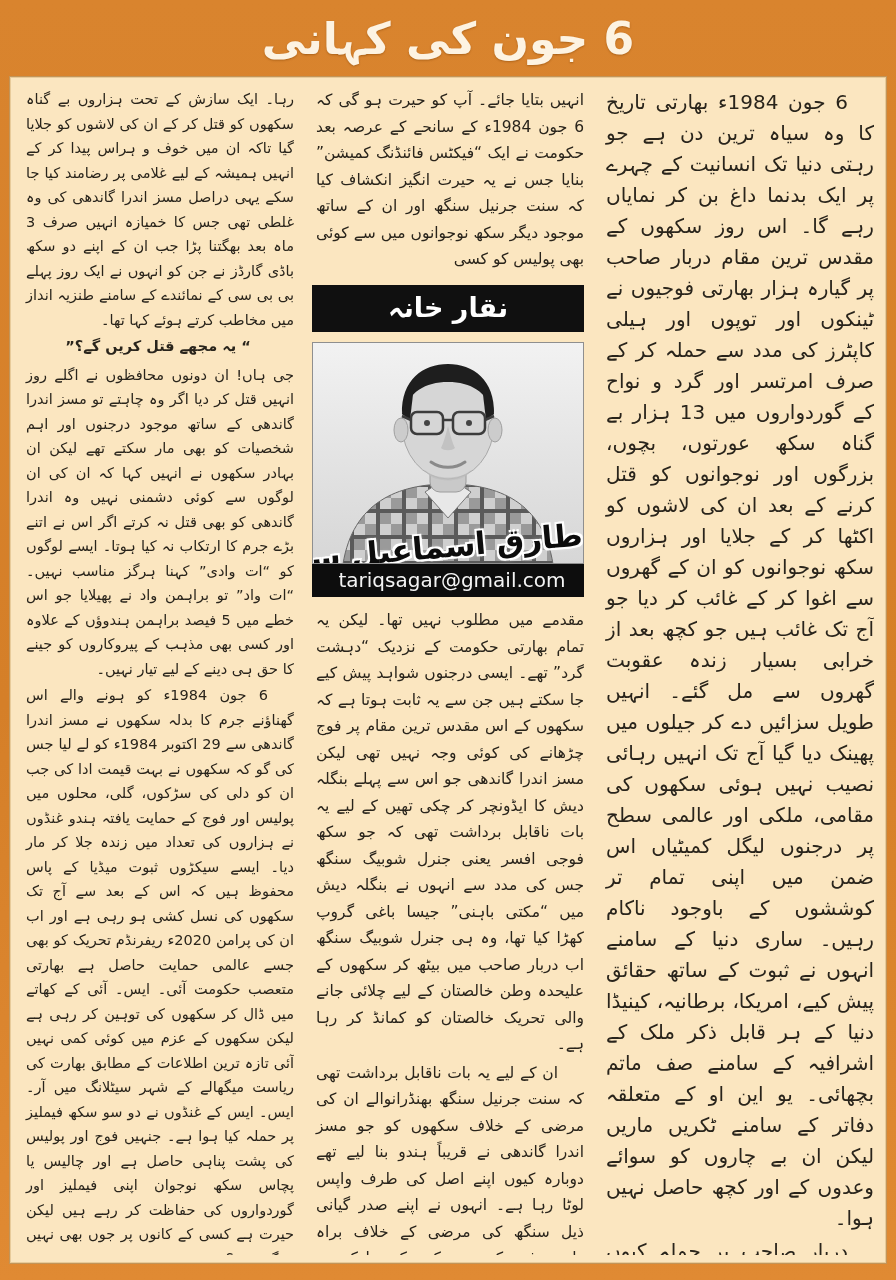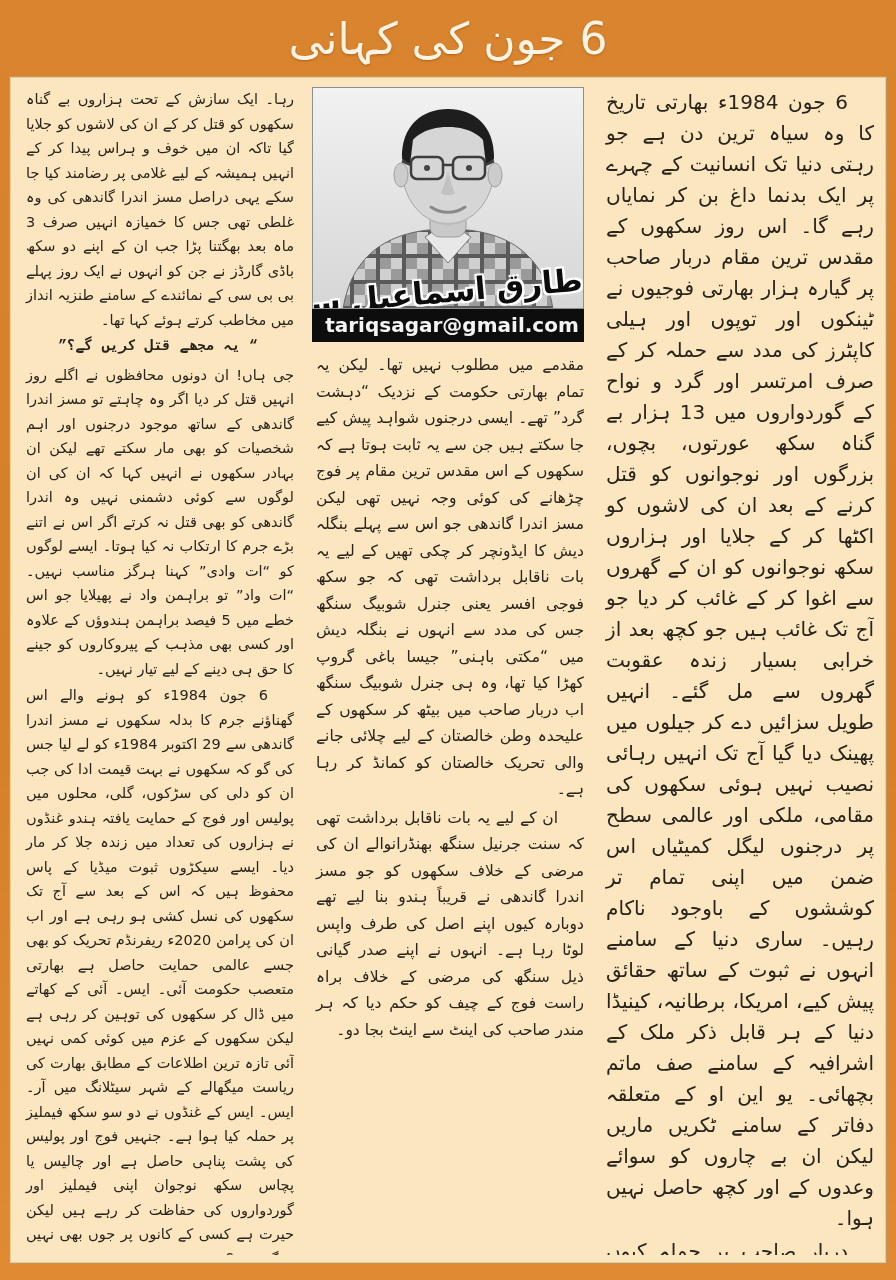--- a/index.html
+++ b/index.html
@@ -15,21 +15,21 @@
     overflow:hidden;
   }
   
   .banner{
     position:absolute;top:0;left:0;right:0;height:76px;
     display:flex;align-items:center;justify-content:center;
   }
   .banner-title{
     color:#fdf3e2;
     font-size:44px;
-    font-weight:normal;
+    font-weight:bold;
     letter-spacing:1px;
     text-shadow:0 1px 2px rgba(120,60,0,.45);
     direction:rtl;
   }
   
   .frame{
     position:absolute;left:9px;right:9px;top:76px;bottom:16px;
     background:#fbe6c0;
     border:1px solid #c2955a;
     box-shadow:inset 0 0 0 1px #e8cb9a;
@@ -49,21 +49,20 @@
   .col p{margin:0 0 2px 4px;text-indent:26px;}
   .col p.no-indent{text-indent:0;}
   .col-right{font-size:20px;line-height:31px;}
   .col-mid{font-size:15.5px;line-height:26.5px;}
   .col-left{font-size:14.5px;line-height:24.5px;}
   .pull-quote{
     text-align:center;
     text-indent:0 !important;
     font-weight:bold;
     margin:2px 0 4px 0 !important;
-    font-family:Liberation Mono, monospace;
   }
   
   .kicker-box{
     background:#101010;
     color:#ffffff;
     text-align:center;
     font-weight:bold;
     font-size:27px;
     line-height:1.1;
     padding:8px 0 10px 0;
@@ -98,41 +97,44 @@
   .email-bar{
     background:#0d0d0d;
     color:#f4f4f4;
     text-align:center;
     font-size:20px;
     line-height:1.0;
     padding:6px 0 7px 8px;
     margin:0 0 10px 0;
     direction:ltr;
     font-family:"DejaVu Sans", sans-serif;
-    font-weight:bold;
   }
 </style>
 </head>
 <body>
 
 <div class="page">
 
   <div class="banner">
     <div class="banner-title">6 جون کی کہانی</div>
   </div>
 
   <div class="frame">
 
     <div class="col col-right">
       <p>6 جون 1984ء بھارتی تاریخ کا وہ سیاہ ترین دن ہے جو رہتی دنیا تک انسانیت کے چہرے پر ایک بدنما داغ بن کر نمایاں رہے گا۔ اس روز سکھوں کے مقدس ترین مقام دربار صاحب پر گیارہ ہزار بھارتی فوجیوں نے ٹینکوں اور توپوں اور ہیلی کاپٹرز کی مدد سے حملہ کر کے صرف امرتسر اور گرد و نواح کے گوردواروں میں 13 ہزار بے گناہ سکھ عورتوں، بچوں، بزرگوں اور نوجوانوں کو قتل کرنے کے بعد ان کی لاشوں کو اکٹھا کر کے جلایا اور ہزاروں سکھ نوجوانوں کو ان کے گھروں سے اغوا کر کے غائب کر دیا جو آج تک غائب ہیں جو کچھ بعد از خرابی بسیار زندہ عقوبت گھروں سے مل گئے۔ انہیں طویل سزائیں دے کر جیلوں میں پھینک دیا گیا آج تک انہیں رہائی نصیب نہیں ہوئی سکھوں کی مقامی، ملکی اور عالمی سطح پر درجنوں لیگل کمیٹیاں اس ضمن میں اپنی تمام تر کوششوں کے باوجود ناکام رہیں۔ ساری دنیا کے سامنے انہوں نے ثبوت کے ساتھ حقائق پیش کیے، امریکا، برطانیہ، کینیڈا دنیا کے ہر قابل ذکر ملک کے اشرافیہ کے سامنے صف ماتم بچھائی۔ یو این او کے متعلقہ دفاتر کے سامنے ٹکریں ماریں لیکن ان بے چاروں کو سوائے وعدوں کے اور کچھ حاصل نہیں ہوا۔</p>
       <p>دربار صاحب پر حملہ کیوں ہوا؟ اس سوال کا جواب دنیا کے ہر قابل ذکر میڈیا فورم پر دیا جا چکا ہے۔ سنت جرنیل سنگھ بھنڈرانوالہ نے 1947ء میں ماسٹر تارا سنگھ اور دیگر سکھ غدار لیڈروں کی وجہ سے اپنی قوم پر ہونے والی مسلسل زیادتیوں کے خلاف احتجاج کرتے ہوئے صرف یہ گناہ کیا کہ براہمن واد کی ان گھناؤنی سازشوں کے سامنے سیسہ پلائی دیوار بن گئے۔ جن کے تحت سکھوں کو زبردستی ہندو بنایا جا رہا تھا۔ آج تک بھارتی آئین میں سکھوں کو ہندو دھرم ہی کا ایک حصہ سمجھا جاتا ہے۔ سنت جرنیل سنگھ بھنڈرانوالے نے سکھ قوم کے علیحدہ تشخص کی بحالی کے لیے نعرہ بلند کیا اس نے سکھ نوجوانوں کو اپنے مذہب کی طرف واپس موڑا۔ انہیں دوبارہ “امرت دھاری” سکھ بنانا شروع کیا ان کے درجنوں انٹرویو اس سلسلے میں موجود ہیں جن میں وہ برملا یہی کہتے رہے کہ اگر اس کے علاوہ ان کا کوئی گناہ یا جرم ہے تو</p>
     </div>
 
     <div class="col col-mid">
-
+      <p class="no-indent">انہیں بتایا جائے۔ آپ کو حیرت ہو گی کہ 6 جون 1984ء کے سانحے کے عرصہ بعد حکومت نے ایک “فیکٹس فائنڈنگ کمیشن” بنایا جس نے یہ حیرت انگیز انکشاف کیا کہ سنت جرنیل سنگھ اور ان کے ساتھ موجود دیگر سکھ نوجوانوں میں سے کوئی بھی پولیس کو کسی</p>
+
+      <div class="kicker-box">
+        <span>نقار خانہ</span>
+      </div>
 
       <div class="photo-wrap">
         <svg viewBox="0 0 270 222" preserveAspectRatio="xMidYMid slice">
           <defs>
             <pattern id="plaid" width="26" height="26" patternUnits="userSpaceOnUse">
               <rect width="26" height="26" fill="#cfcfcf"></rect>
               <rect x="0" y="0" width="13" height="13" fill="#9a9a9a"></rect>
               <rect x="13" y="13" width="13" height="13" fill="#9a9a9a"></rect>
               <rect x="0" y="11" width="26" height="4" fill="#5a5a5a"></rect>
               <rect x="11" y="0" width="4" height="26" fill="#5a5a5a"></rect>

